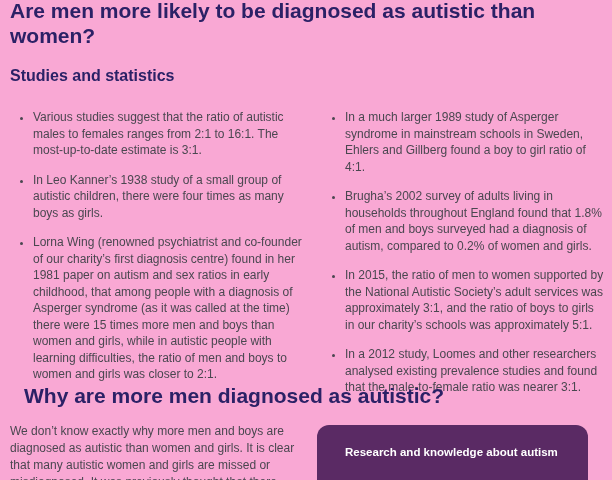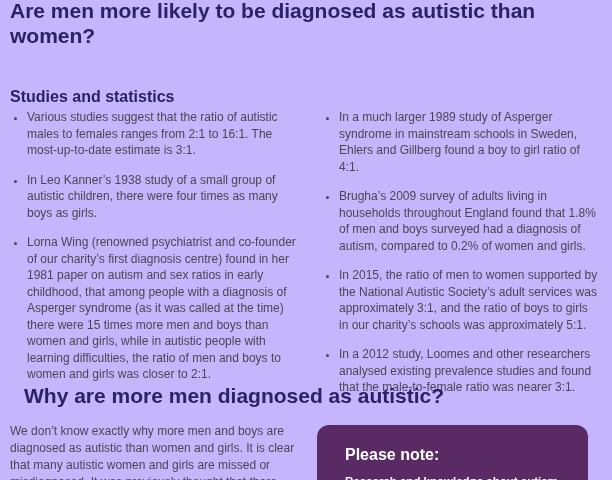--- a/index.html
+++ b/index.html
@@ -5,47 +5,47 @@
   html, body {
     margin: 0;
     padding: 0;
     background: #ffffff;
   }
   .frame {
     position: relative;
     width: 612px;
     height: 480px;
     overflow: hidden;
-    background: #c4b5fd;
+    background: #f9a8d4;
     font-family: "Liberation Sans", sans-serif;
   }
   .main-heading {
     position: absolute;
     left: 10px;
     top: -2px;
     width: 548px;
     margin: 0;
     font-size: 21px;
     line-height: 25px;
     font-weight: 700;
     color: #2b2166;
   }
   .studies-heading {
     position: absolute;
     left: 10px;
-    top: 87px;
+    top: 66px;
     margin: 0;
     font-size: 16px;
     line-height: 20px;
     font-weight: 700;
     color: #2b2166;
   }
   .columns {
     position: absolute;
-    left: 10px;
+    left: 16px;
     top: 109px;
     width: 596px;
     display: flex;
   }
   .col-left  { width: 292px; }
   .col-right { width: 278px; margin-left: 20px; }
   .bullet-list {
     margin: 0;
     padding-left: 17px;
     list-style: disc;
@@ -124,31 +124,30 @@
     <div class="col-left">
       <ul class="bullet-list">
         <li>Various studies suggest that the ratio of autistic males to females ranges from 2:1 to 16:1. The most-up-to-date estimate is 3:1.</li>
         <li>In Leo Kanner’s 1938 study of a small group of autistic children, there were four times as many boys as girls.</li>
         <li>Lorna Wing (renowned psychiatrist and co-founder of our charity’s first diagnosis centre)  found in her 1981 paper on autism and sex ratios in early childhood, that among people with a diagnosis of Asperger syndrome (as it was called at the time) there were 15 times more men and boys than women and girls, while in autistic people with learning difficulties, the ratio of men and boys to women and girls was closer to 2:1.</li>
       </ul>
     </div>
     <div class="col-right">
       <ul class="bullet-list">
         <li>In a much larger 1989 study of Asperger syndrome in mainstream schools in Sweden, Ehlers and Gillberg found a boy to girl ratio of 4:1.</li>
-        <li>Brugha’s 2009 survey of adults living in households throughout England found that 1.8% of men and boys surveyed had a diagnosis of autism, compared to 0.2% of women and girls.</li>
+        <li>Brugha’s 2002 survey of adults living in households throughout England found that 1.8% of men and boys surveyed had a diagnosis of autism, compared to 0.2% of women and girls.</li>
         <li>In 2015, the ratio of men to women supported by the National Autistic Society’s adult services was approximately 3:1, and the ratio of boys to girls in our charity’s schools was approximately 5:1.</li>
         <li>In a 2012 study, Loomes and other researchers analysed existing prevalence studies and found that the male-to-female ratio was nearer 3:1.</li>
       </ul>
     </div>
   </div>
 
   <h1 class="why-heading">Why are more men diagnosed as autistic?</h1>
 
   <div class="bottom-row">
     <p class="bottom-paragraph">We don’t know exactly why more men and boys are diagnosed as autistic than women and girls. It is clear that many autistic women and girls are missed or misdiagnosed. It was previously thought that there were many more</p>
 
     <div class="note-box">
-      <h3 class="note-title">Please note:</h3>
       <p class="note-subtitle">Research and knowledge about autism</p>
     </div>
   </div>
 
 </div>
 
 </body></html>

